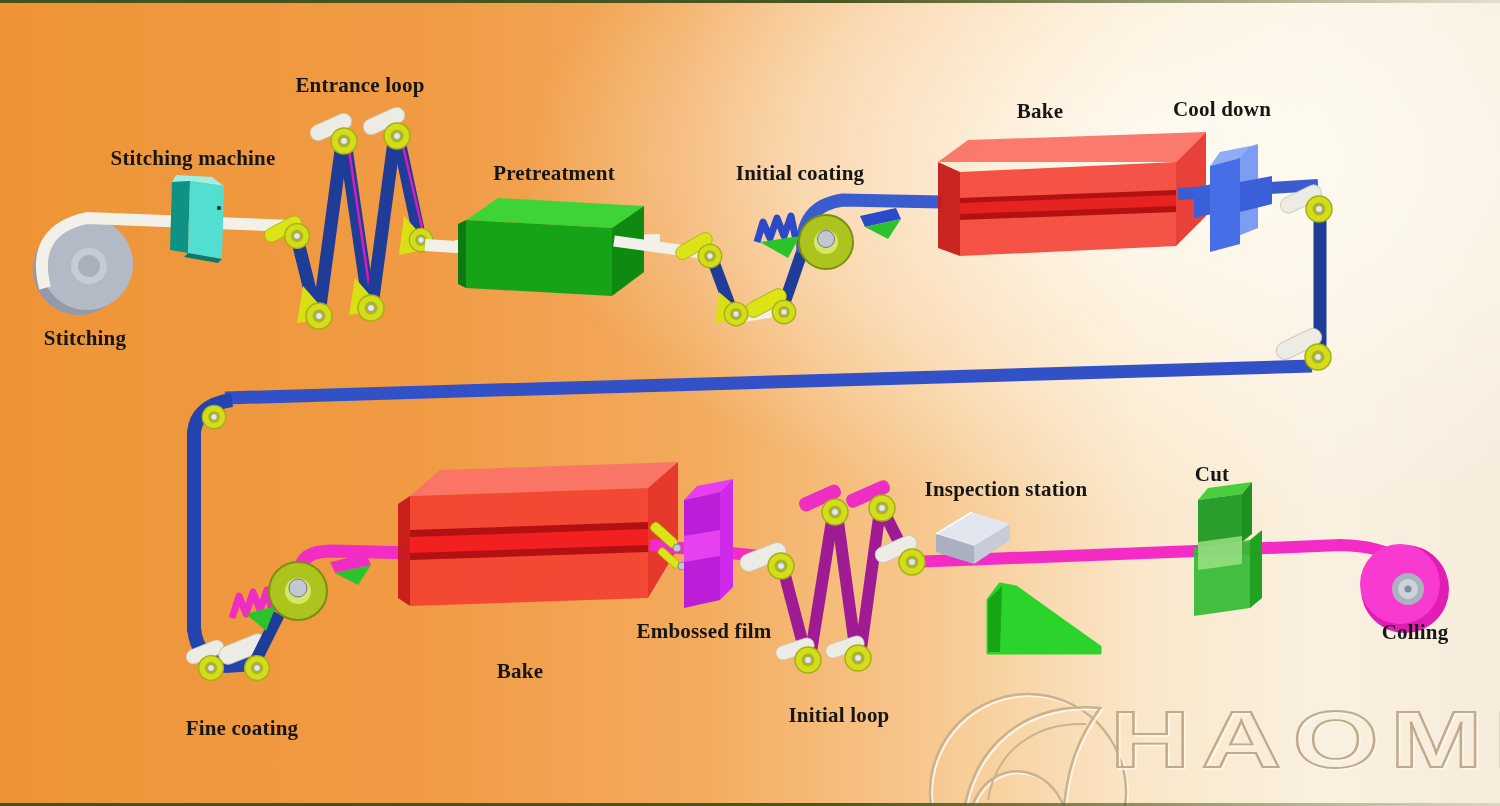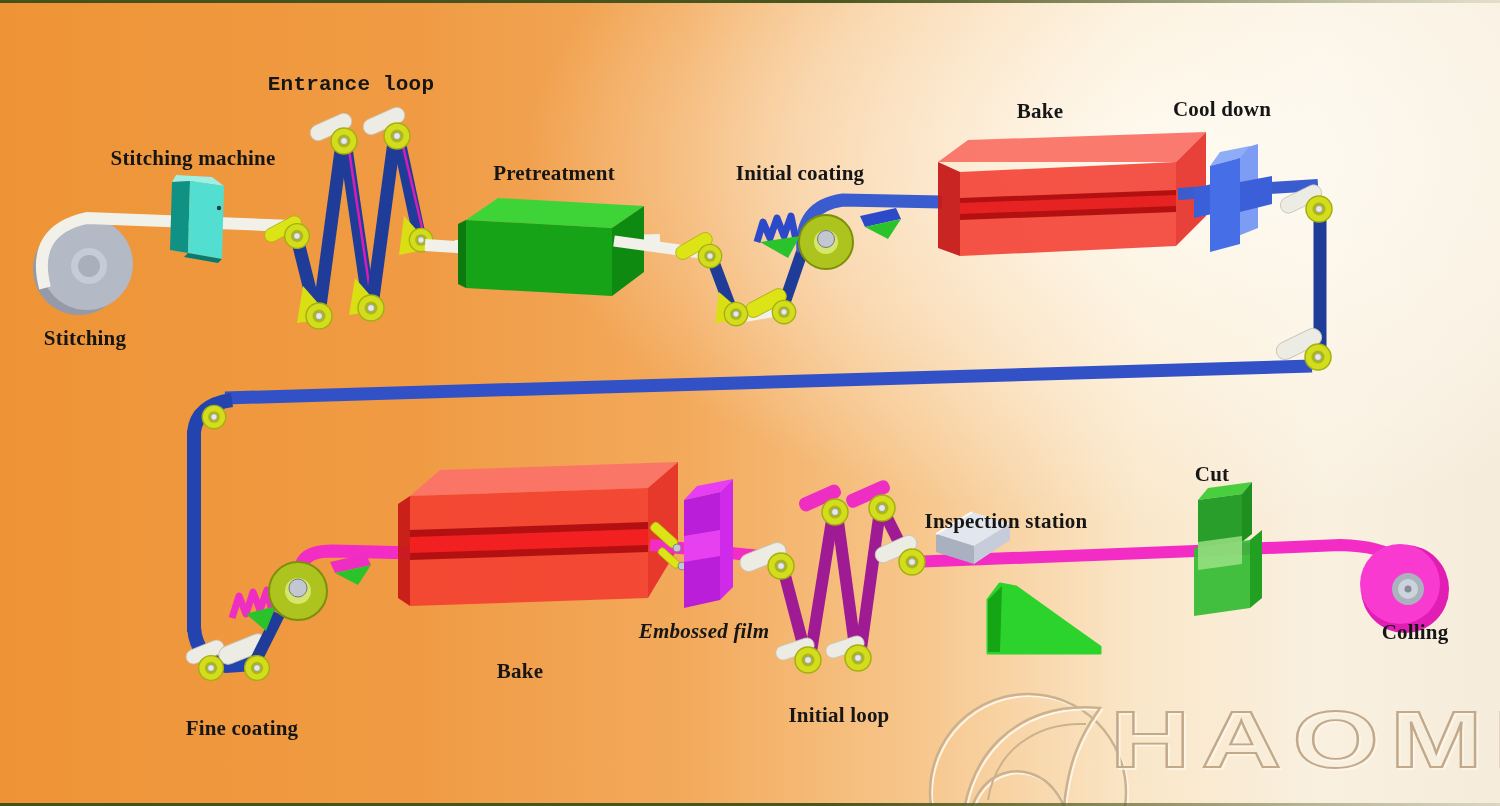--- a/index.html
+++ b/index.html
@@ -243,28 +243,28 @@
       <circle cx="1405" cy="589" r="44" fill="#e21db4"></circle>
       <circle cx="1400" cy="584" r="40" fill="#f83ad0"></circle>
       <circle cx="1408" cy="589" r="16" fill="#aab2bd"></circle>
       <circle cx="1408" cy="589" r="10" fill="#cdd3db"></circle>
       <circle cx="1408" cy="589" r="3.5" fill="#848c98"></circle>
     </g>
   </svg>
 
   <div class="lbl" style="left:85px;  top:326px;">Stitching</div>
   <div class="lbl" style="left:193px; top:146px;text-align:right;">Stitching machine</div>
-  <div class="lbl" style="left:351px; top:73px;font-family:Liberation Mono, monospace;">Entrance loop</div>
+  <div class="lbl" style="left:360px; top:73px;">Entrance loop</div>
   <div class="lbl" style="left:546px; top:161px;margin-left:8px;">Pretreatment</div>
   <div class="lbl" style="left:800px; top:161px;">Initial coating</div>
   <div class="lbl" style="left:1040px;top:99px;">Bake</div>
   <div class="lbl" style="left:1222px;top:97px;">Cool down</div>
   <div class="lbl" style="left:242px; top:716px;">Fine coating</div>
   <div class="lbl" style="left:520px; top:659px;">Bake</div>
-  <div class="lbl" style="left:704px; top:619px;font-style:italic;">Embossed film</div>
+  <div class="lbl" style="left:704px; top:619px;">Embossed film</div>
   <div class="lbl" style="left:839px; top:703px;">Initial loop</div>
-  <div class="lbl" style="left:1006px;top:477px;margin-top:32px;">Inspection station</div>
+  <div class="lbl" style="left:1006px;top:477px;">Inspection station</div>
   <div class="lbl" style="left:1212px;top:462px;">Cut</div>
   <div class="lbl" style="left:1415px;top:620px;">Colling</div>
 
   <div class="edge top"></div>
   <div class="edge bottom"></div>
 </div>
 
 </body></html>

